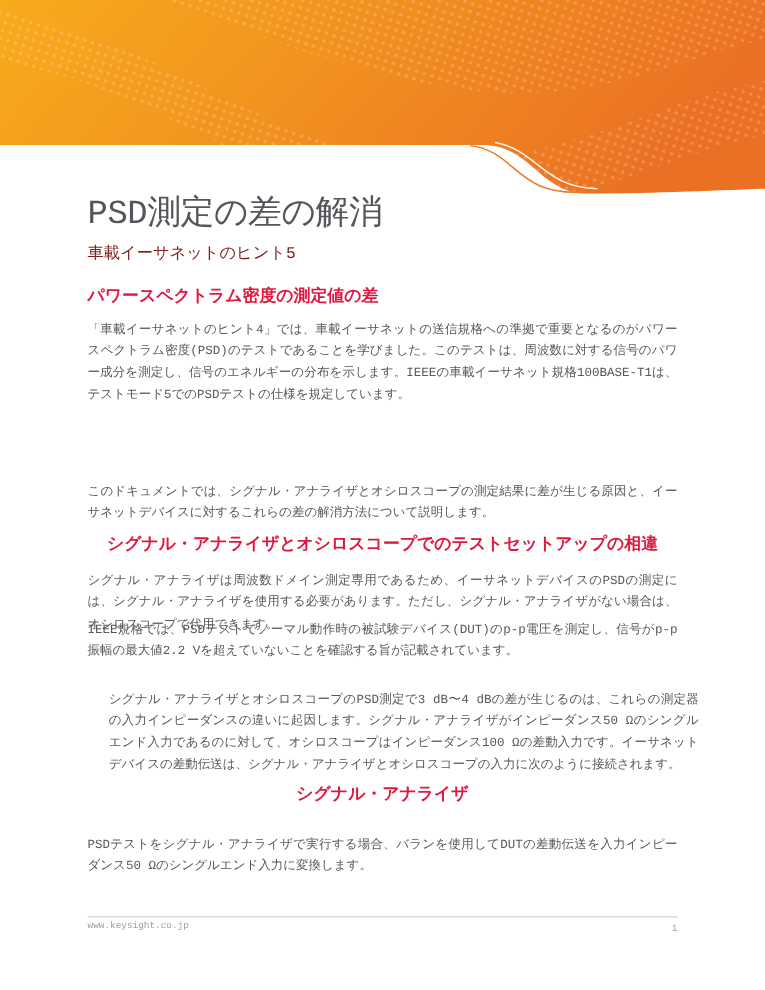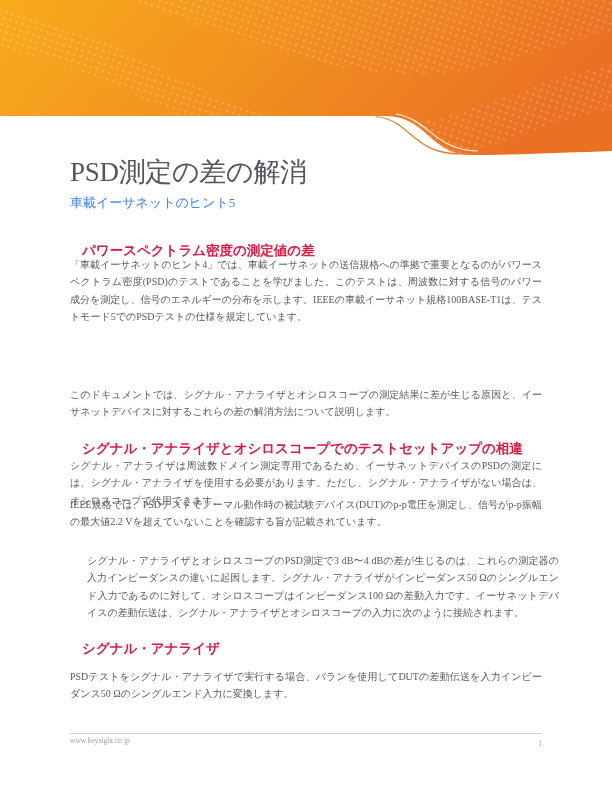--- a/index.html
+++ b/index.html
@@ -1,42 +1,42 @@
 <!DOCTYPE html>
 <html><head>
 <meta charset="utf-8">
 <style>
   html,body{margin:0;padding:0;background:#ffffff;}
   .page{
     position:relative;
     width:612px;height:792px;
     background:#ffffff;
     overflow:hidden;
-    font-family:Liberation Serif, serif;
+    font-family:Liberation Mono, monospace;
   }
   .header{position:absolute;top:0;left:0;width:612px;height:170px;}
   .doc-title{
     position:absolute;left:70px;width:472px;top:156px;margin:0;
     font-size:27px;font-weight:400;letter-spacing:-0.3px;
     color:#54565B;line-height:32px;
   }
   .doc-subtitle{
     position:absolute;left:70px;width:472px;top:194px;
-    font-size:13px;color:#3b82f6;line-height:18px;
+    font-size:13px;color:#7f1d1d;line-height:18px;
   }
   .sec-heading{
-    position:absolute;left:70px;width:472px;margin:12px;
+    position:absolute;left:70px;width:472px;margin:0;
     font-size:13.5px;font-weight:700;color:#E0173F;line-height:18px;
   }
   .body-p{
     position:absolute;left:70px;width:472px;margin:0;
     font-size:10px;line-height:17.4px;color:#55585C;
     text-align:justify;
   }
-  .sec1{top:230px;} .sec2{top:428px;} .sec3{top:628px;}
+  .sec1{top:230px;} .sec2{top:428px;text-align:center;} .sec3{top:628px;text-align:center;}
   .p1{top:256px;} .p2{top:330px;} .p3{top:386px;}
   .p4{top:457px;} .p5{top:496px;} .p6{top:552px;margin-left:17px;}
   .p7{top:656px;margin-top:12px;}
   .footer-rule{
     position:absolute;left:70px;width:472px;top:733px;height:0;
     border-top:1px solid #D0D0D0;
   }
   .footer-url{
     position:absolute;left:70px;top:736px;
     font-size:7.5px;color:#9B9FA3;line-height:10px;text-decoration:none;

